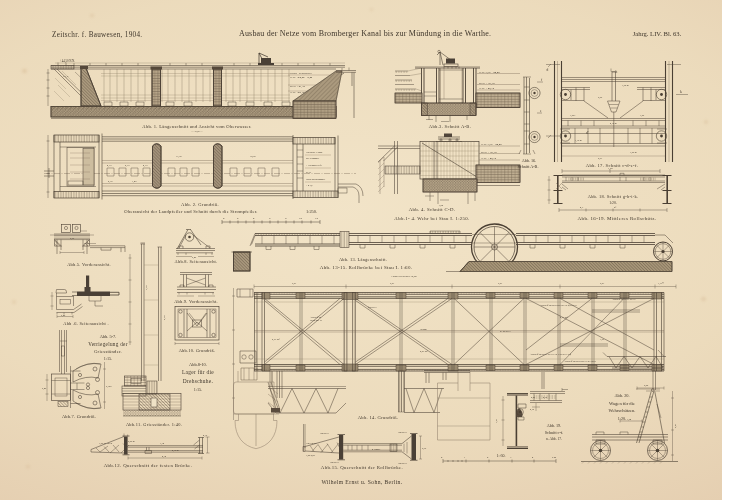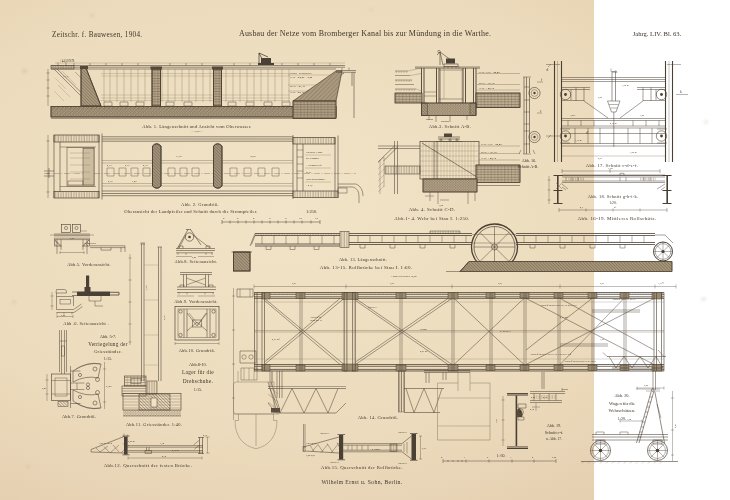--- a/index.html
+++ b/index.html
@@ -1,17 +1,17 @@
 <!DOCTYPE html>
 <html><head>
 <meta charset="utf-8">
 <style>
 html,body{margin:0;padding:0;}
 body{width:730px;height:500px;overflow:hidden;font-family:"Liberation Serif",serif;}
-#paper{position:relative;width:594px;height:500px;
+#paper{position:relative;width:722px;height:500px;
 background:
 radial-gradient(ellipse 120% 90% at 48% 42%, rgba(242,228,200,.95) 0%, rgba(236,219,188,.95) 50%, rgba(226,202,172,.95) 88%, rgba(220,194,168,.95) 100%),
 linear-gradient(180deg,#eadcc0 0%,#eddec2 80%,#ecd7c0 100%);}
 .spot{position:absolute;border-radius:50%;background:#b98d5e;filter:blur(1.5px);}
 svg text{font-family:"Liberation Serif",serif;fill:#3f362b;}
 </style>
 </head>
 <body>
 
 <div id="paper">

